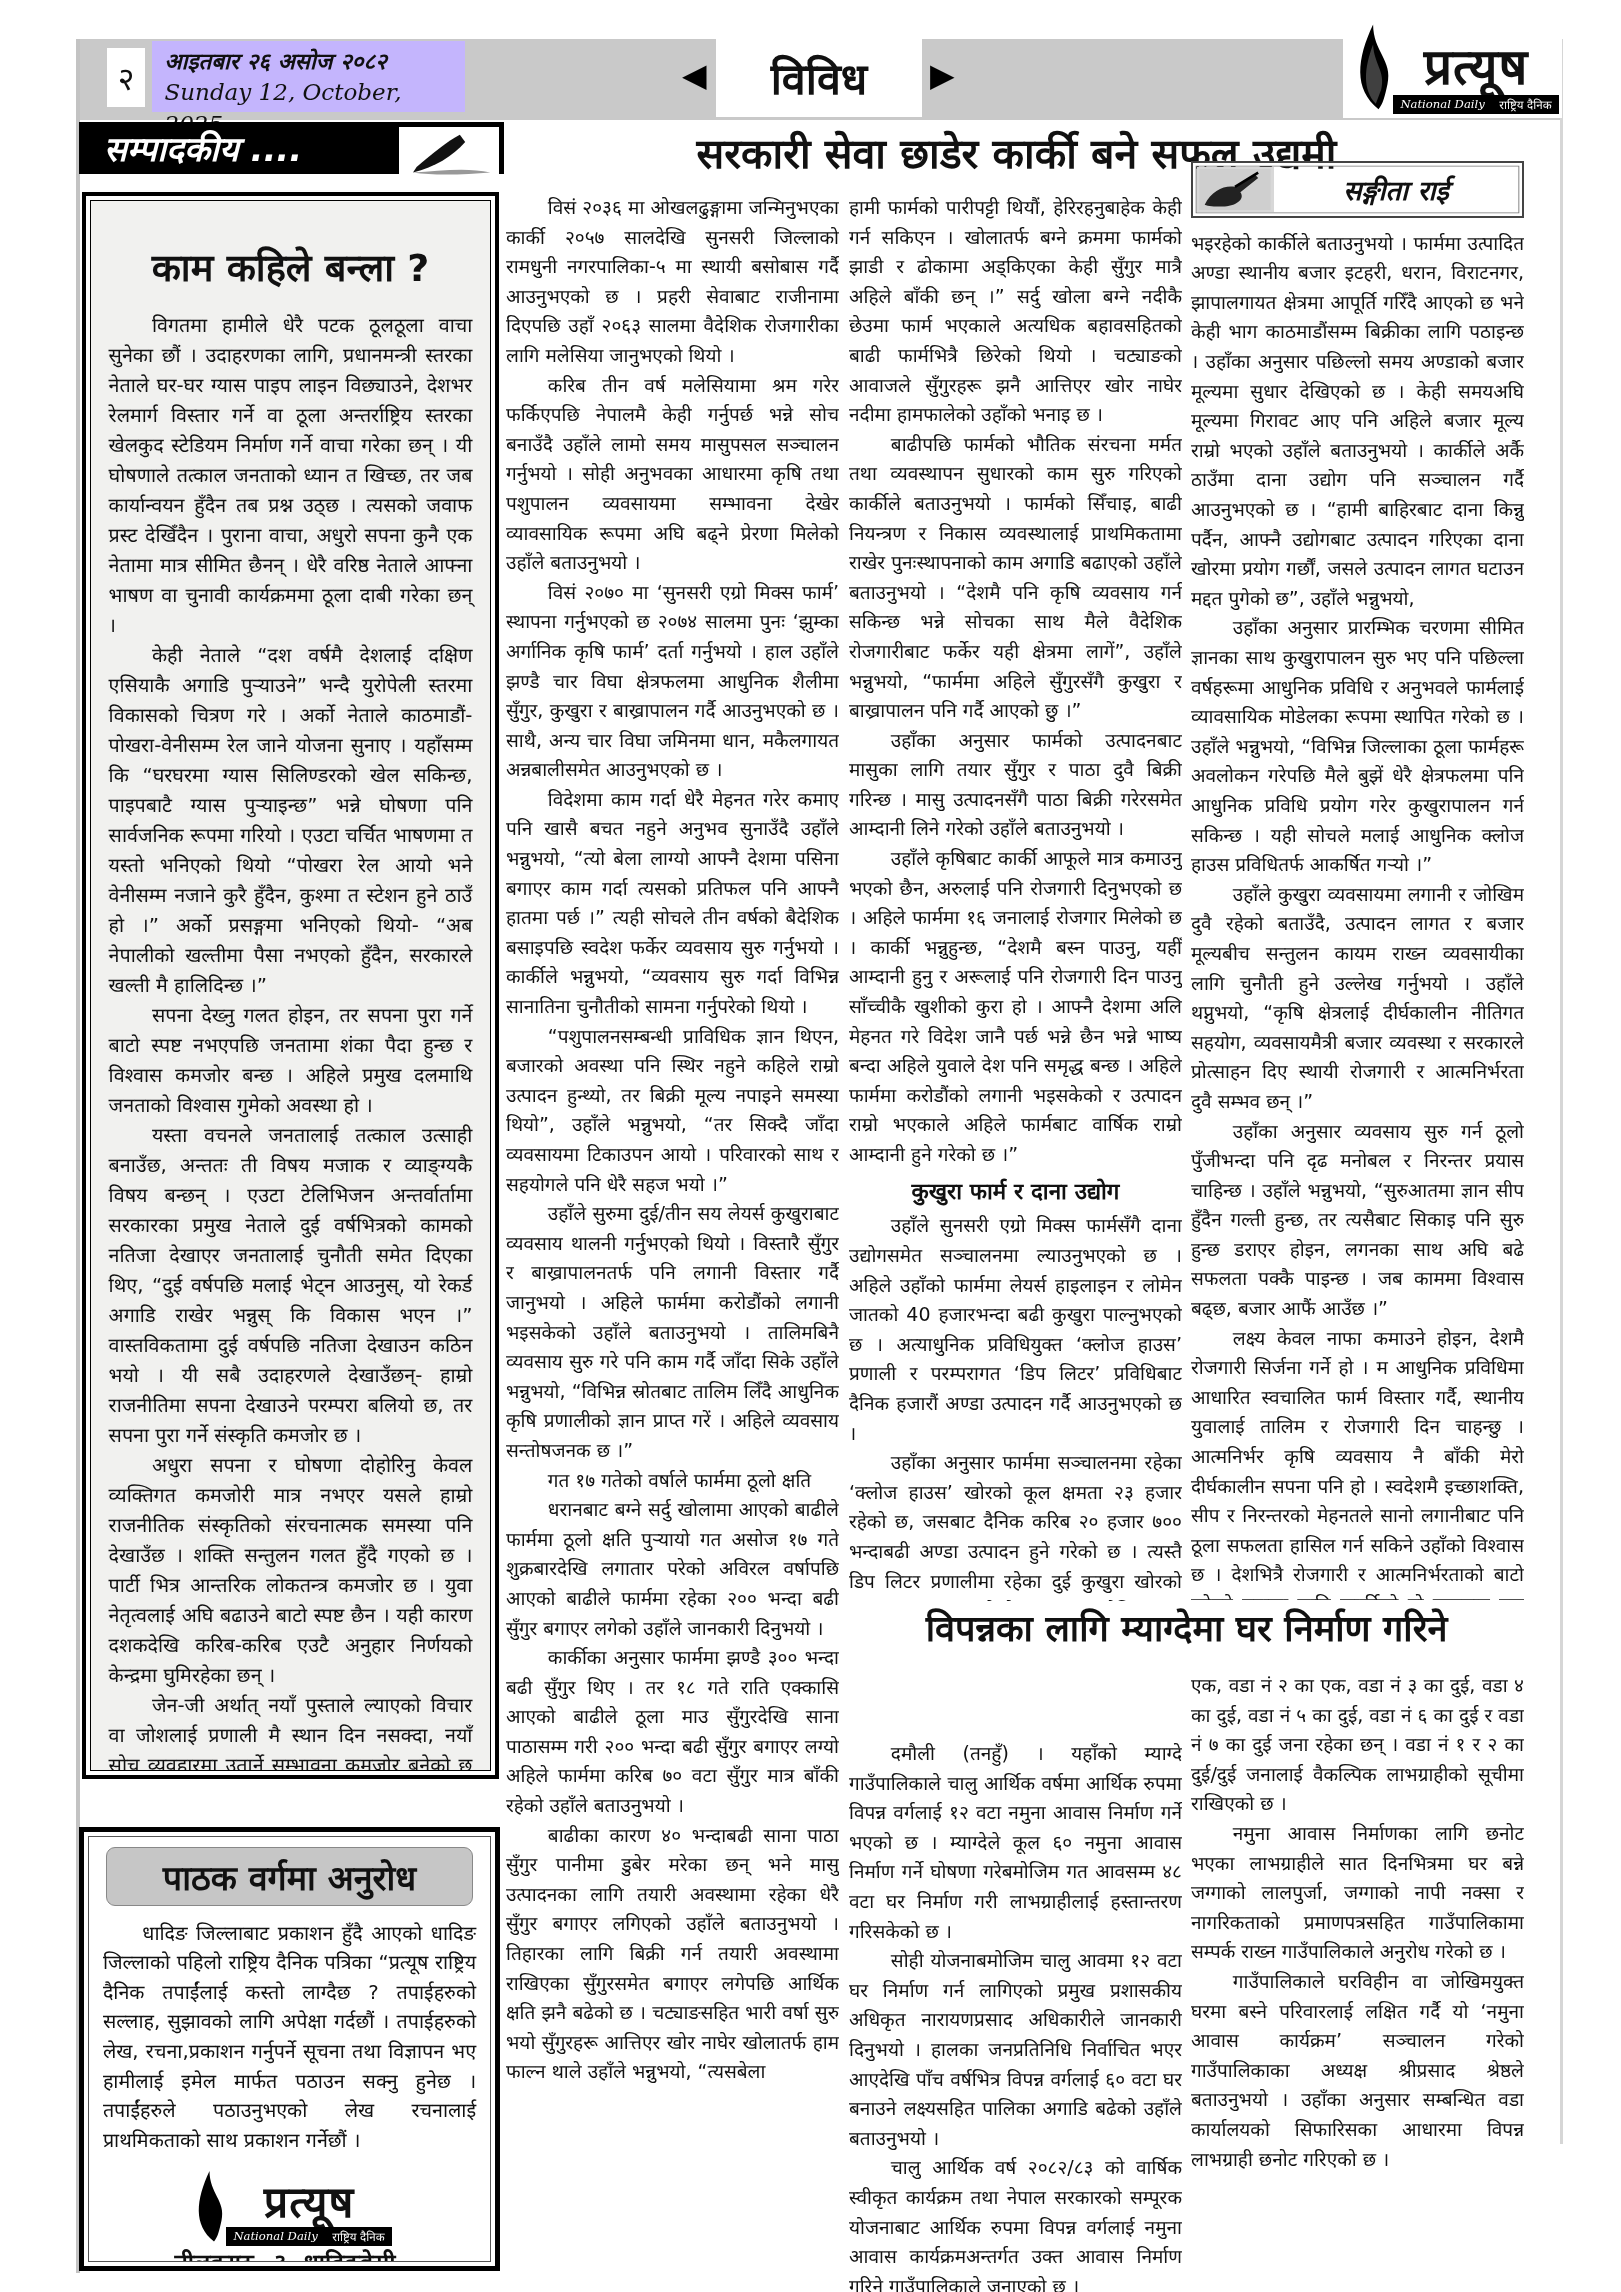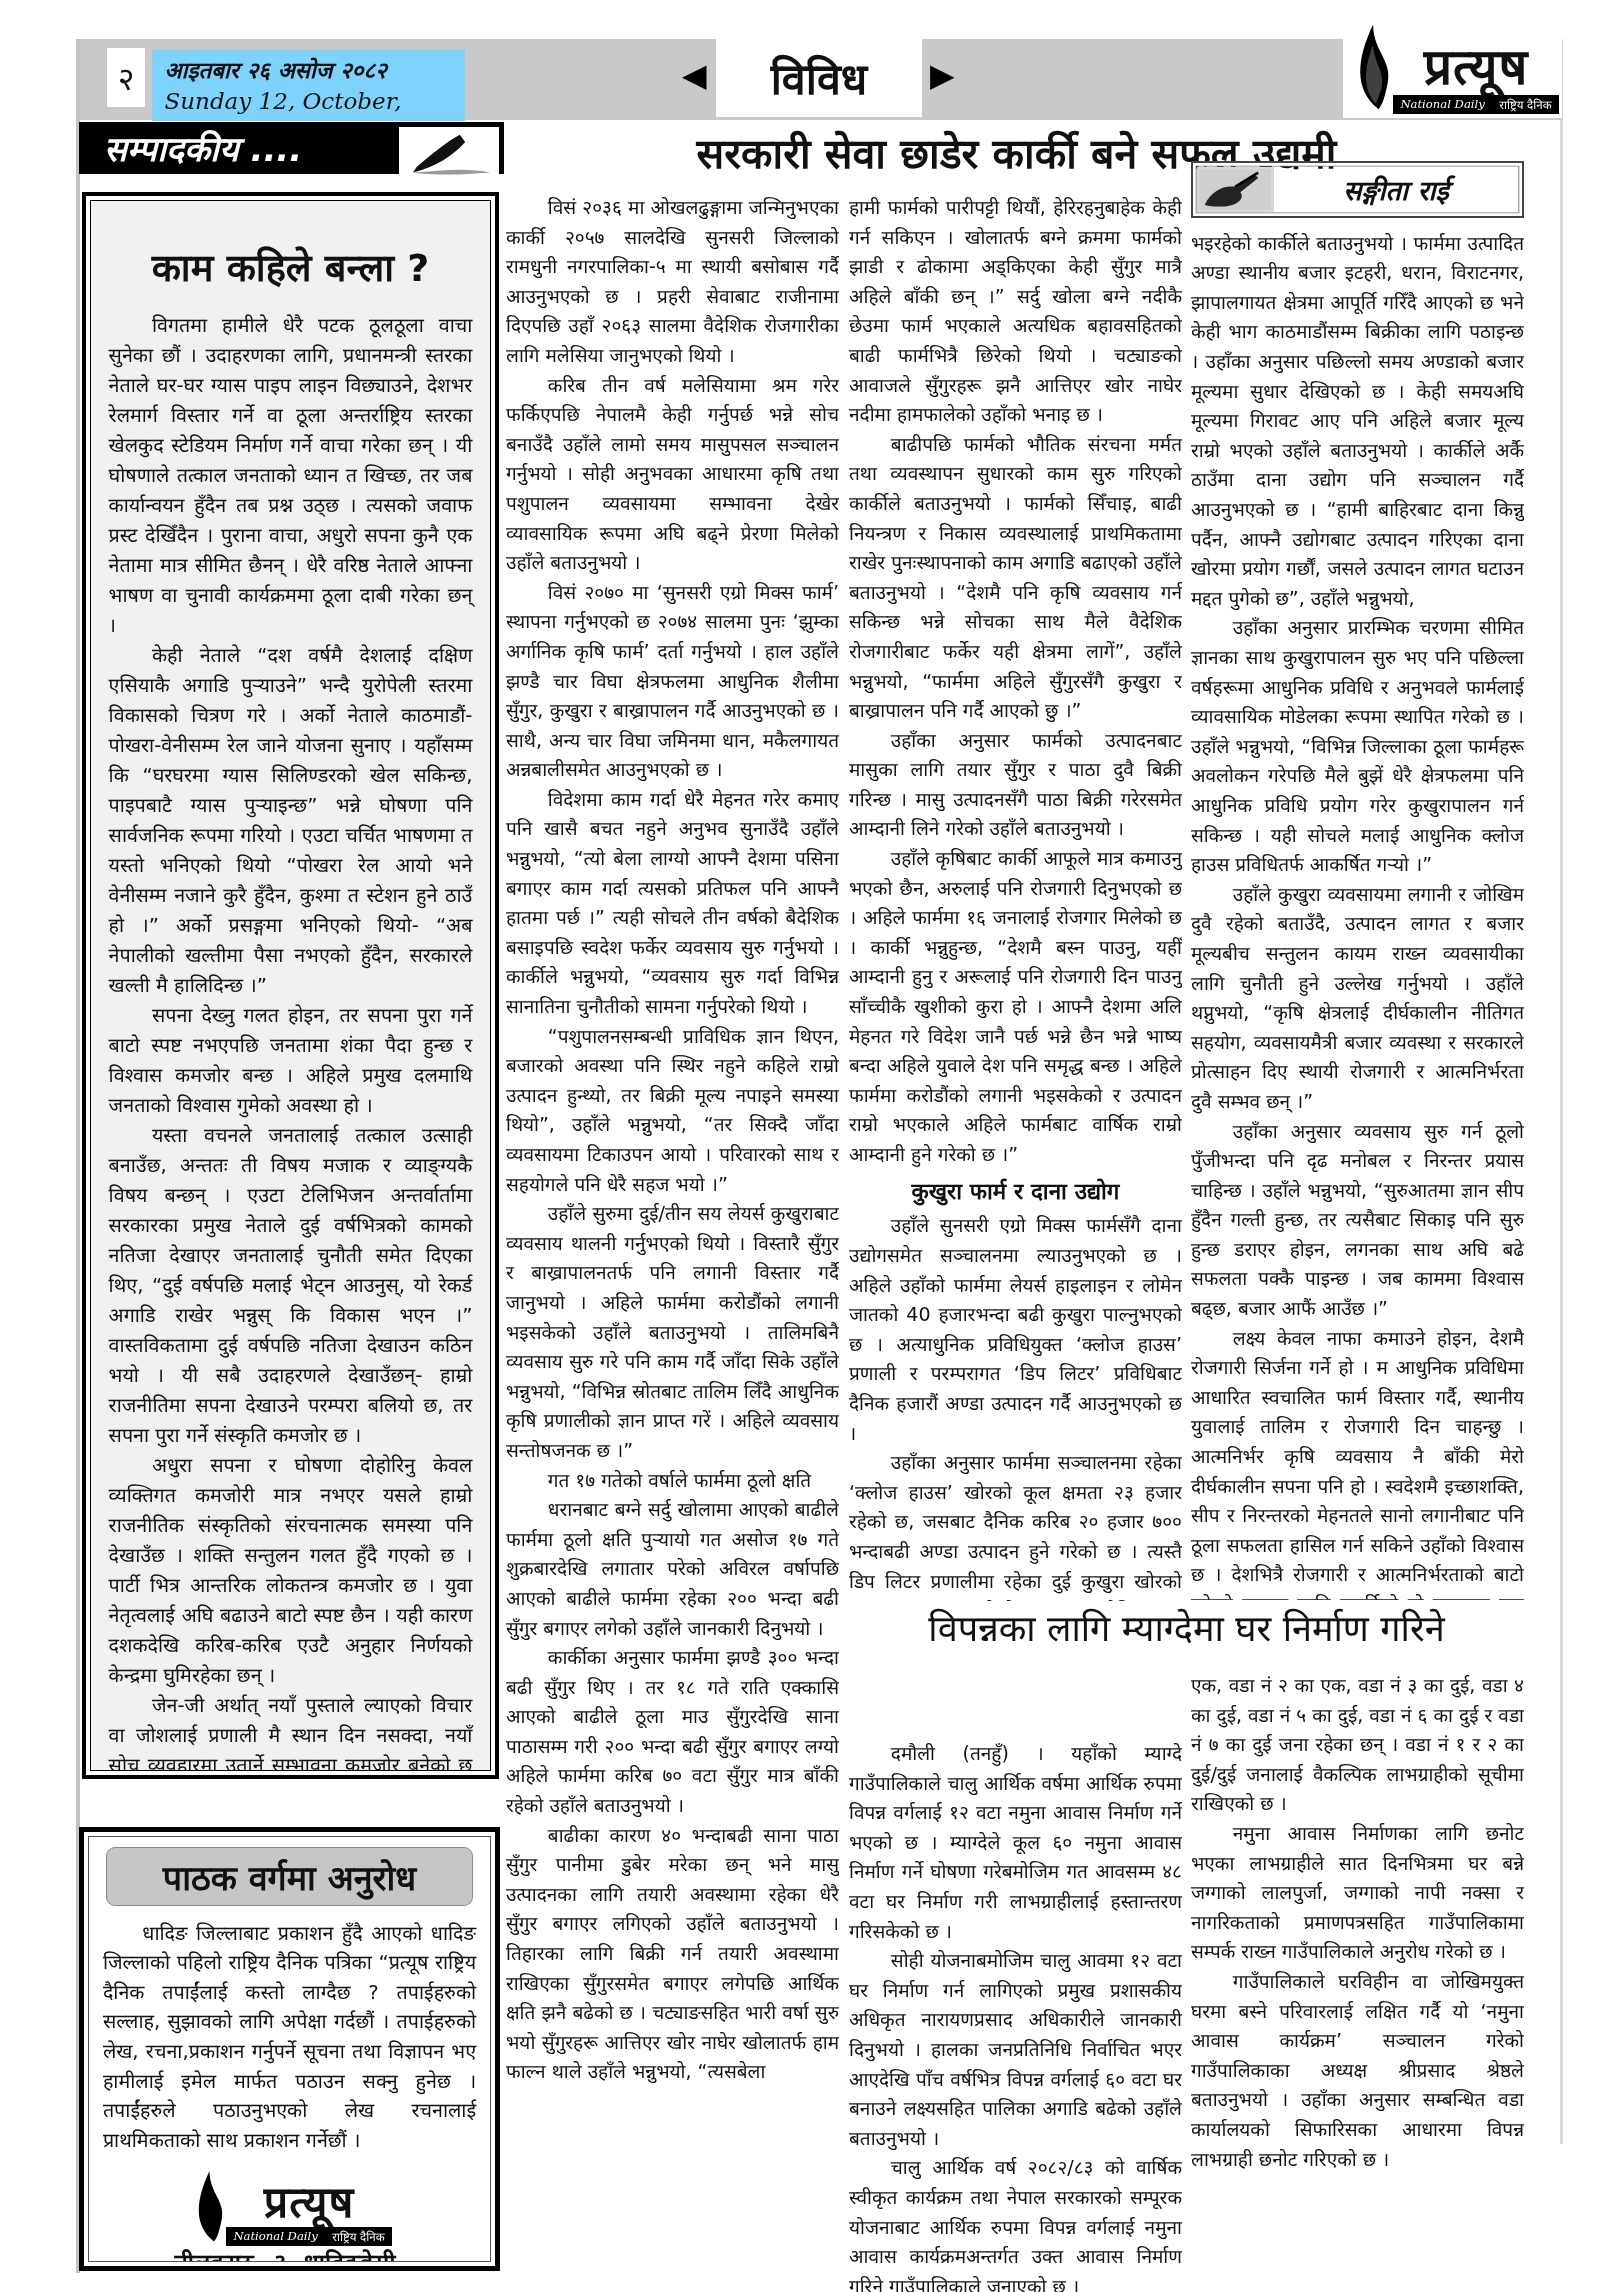--- a/index.html
+++ b/index.html
@@ -7,21 +7,21 @@
     width:1622px;height:2293px;position:relative;background:#ffffff;
     font-family:"DejaVu Sans",sans-serif;color:#111;overflow:hidden;
   }
   
   .band{position:absolute;left:76px;top:39px;width:1487px;height:81px;background:#c9c9c9;}
   .frame-left{position:absolute;left:76px;top:39px;width:3.6px;height:2234px;background:#c3c3c3;}
   .frame-right{position:absolute;left:1560px;top:39px;width:2.7px;height:2105px;background:#d6d6d6;}
   
   .pageno{position:absolute;left:107px;top:48px;width:38px;height:59px;background:#fff;
     display:flex;align-items:center;justify-content:center;font-size:32px;font-family:"DejaVu Serif",serif;}
-  .datebox{position:absolute;left:152px;top:50px;width:313px;height:71px;background:#7dd3fc;
+  .datebox{position:absolute;left:152px;top:41px;width:313px;height:71px;background:#c4b5fd;
     padding:5.4px 12.5px;box-sizing:border-box;}
   .date-np{font-size:22.4px;font-weight:bold;font-style:italic;line-height:30px;}
   .date-en{font-size:23px;font-style:italic;font-family:"DejaVu Serif",serif;line-height:32px;}
   .sectionbox{position:absolute;left:716px;top:38px;width:206px;height:79px;background:#fff;
     display:flex;align-items:center;justify-content:center;font-size:43px;font-weight:bold;}
   .arrow{position:absolute;top:59px;font-size:32px;color:#000;line-height:32px;}
   .arrow.l{left:682px;} .arrow.r{left:930px;}
   .logo-header{position:absolute;left:1343px;top:16px;width:219px;height:102px;background:#fff;
     display:flex;align-items:center;justify-content:center;}
   
@@ -57,21 +57,21 @@
   
   .headline1{position:absolute;left:506px;top:124px;width:1021px;height:63px;
     text-align:center;font-size:41px;font-weight:bold;white-space:nowrap;overflow:hidden;}
   .col{position:absolute;overflow:hidden;}
   .col p{font-size:19px;line-height:29.6px;text-align:justify;margin:0;text-indent:2.2em;}
   .col .cont p:first-child{text-indent:0;}
   #col1{left:506px;top:193px;width:333px;height:2087px;}
   #col2a{left:849px;top:193px;width:333px;height:1408px;}
   #col3a{left:1191px;top:161px;width:333px;height:1439px;}
   .headline2{position:absolute;left:849px;top:1603px;width:675px;height:57px;
-    text-align:center;font-size:36px;font-weight:normal;white-space:nowrap;overflow:hidden;}
+    text-align:center;font-size:36px;font-weight:bold;white-space:nowrap;overflow:hidden;}
   #col2b{left:849px;top:1739px;width:333px;height:618px;}
   #col3b{left:1191px;top:1671px;width:333px;height:507px;}
   .subhead{text-align:center;font-weight:bold;font-size:22.4px;margin:5.4px 0;}
   
   .byline-box{border:2.7px solid #444;box-shadow:inset 0 0 0 2.7px #fff,inset 0 0 0 3.6px #777;
     height:57px;display:flex;align-items:center;margin-bottom:10.7px;box-sizing:border-box;padding:3.6px;}
   .byline-photo{width:77px;height:45px;background:#d8d8d8;flex:0 0 auto;
     display:flex;align-items:center;justify-content:center;overflow:hidden;}
   .byline-name{flex:1;text-align:center;font-size:27px;font-style:italic;font-weight:bold;}
 </style>

